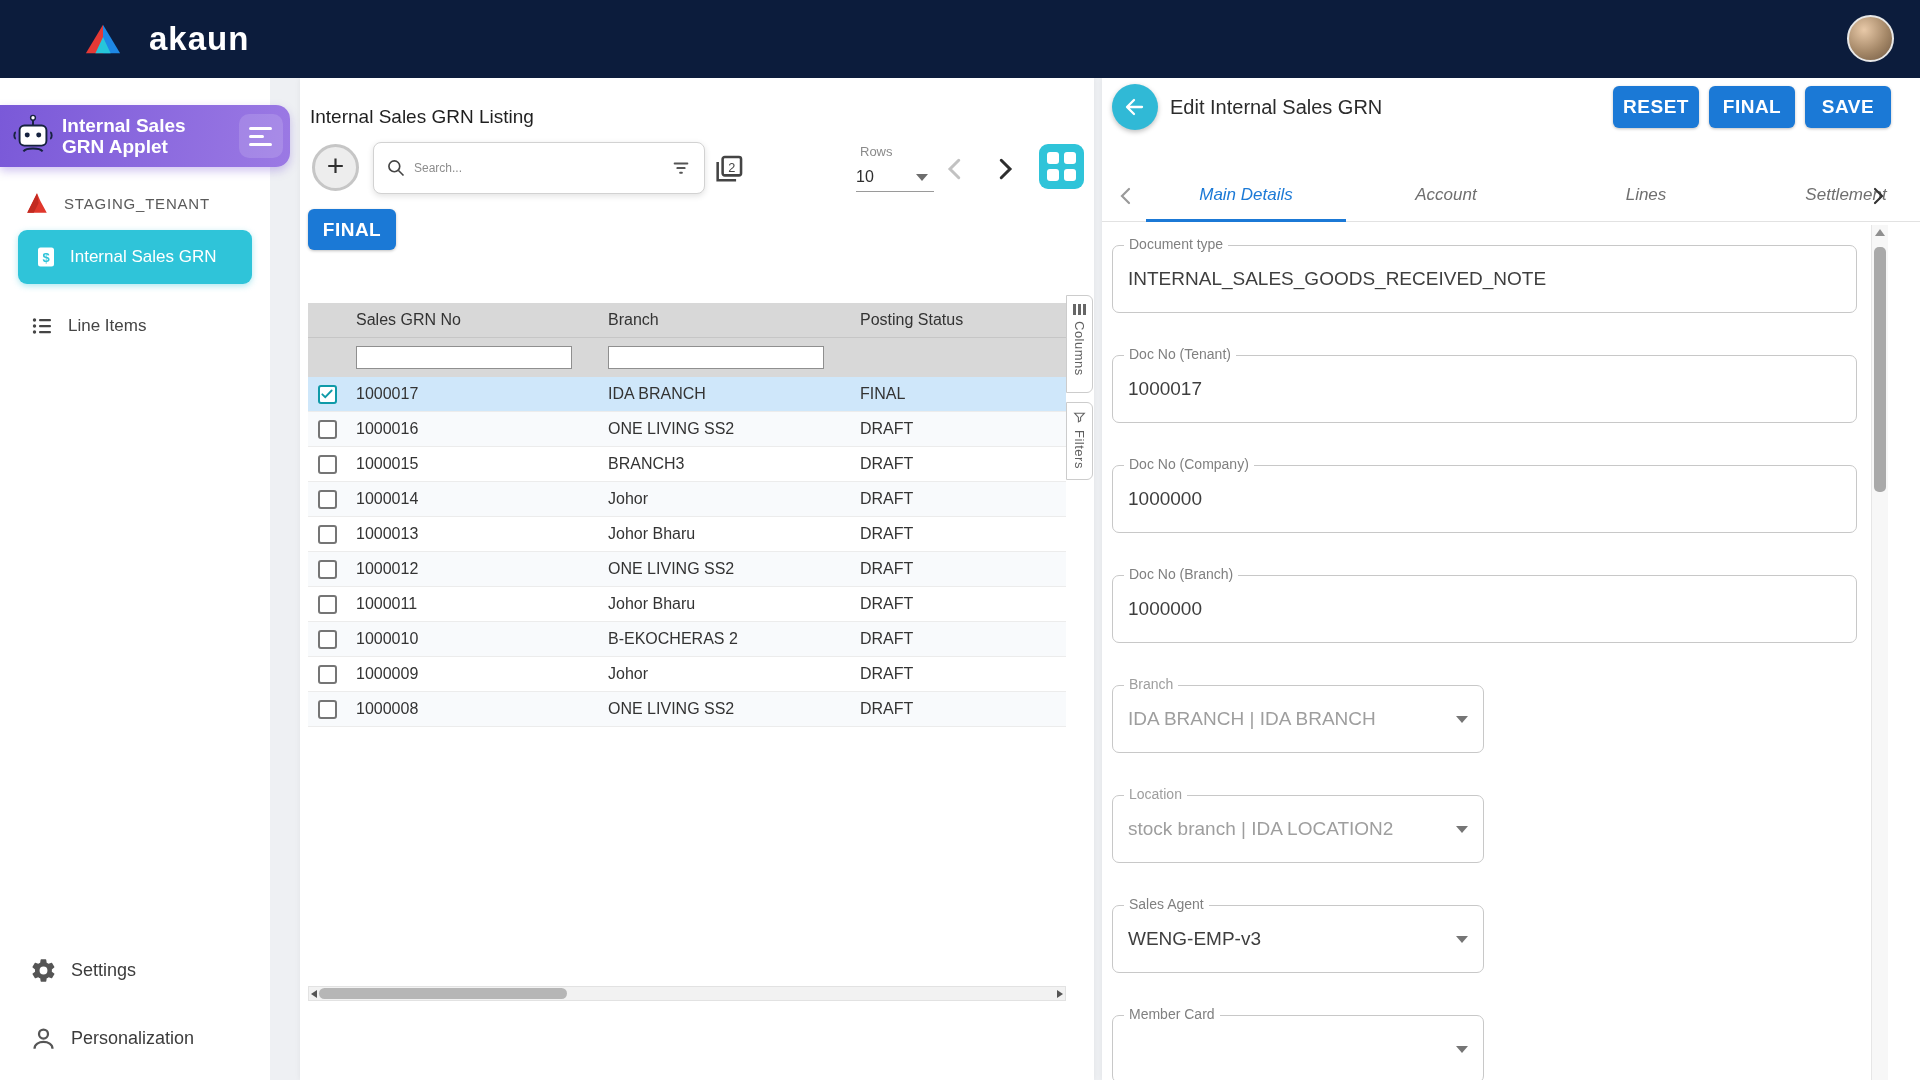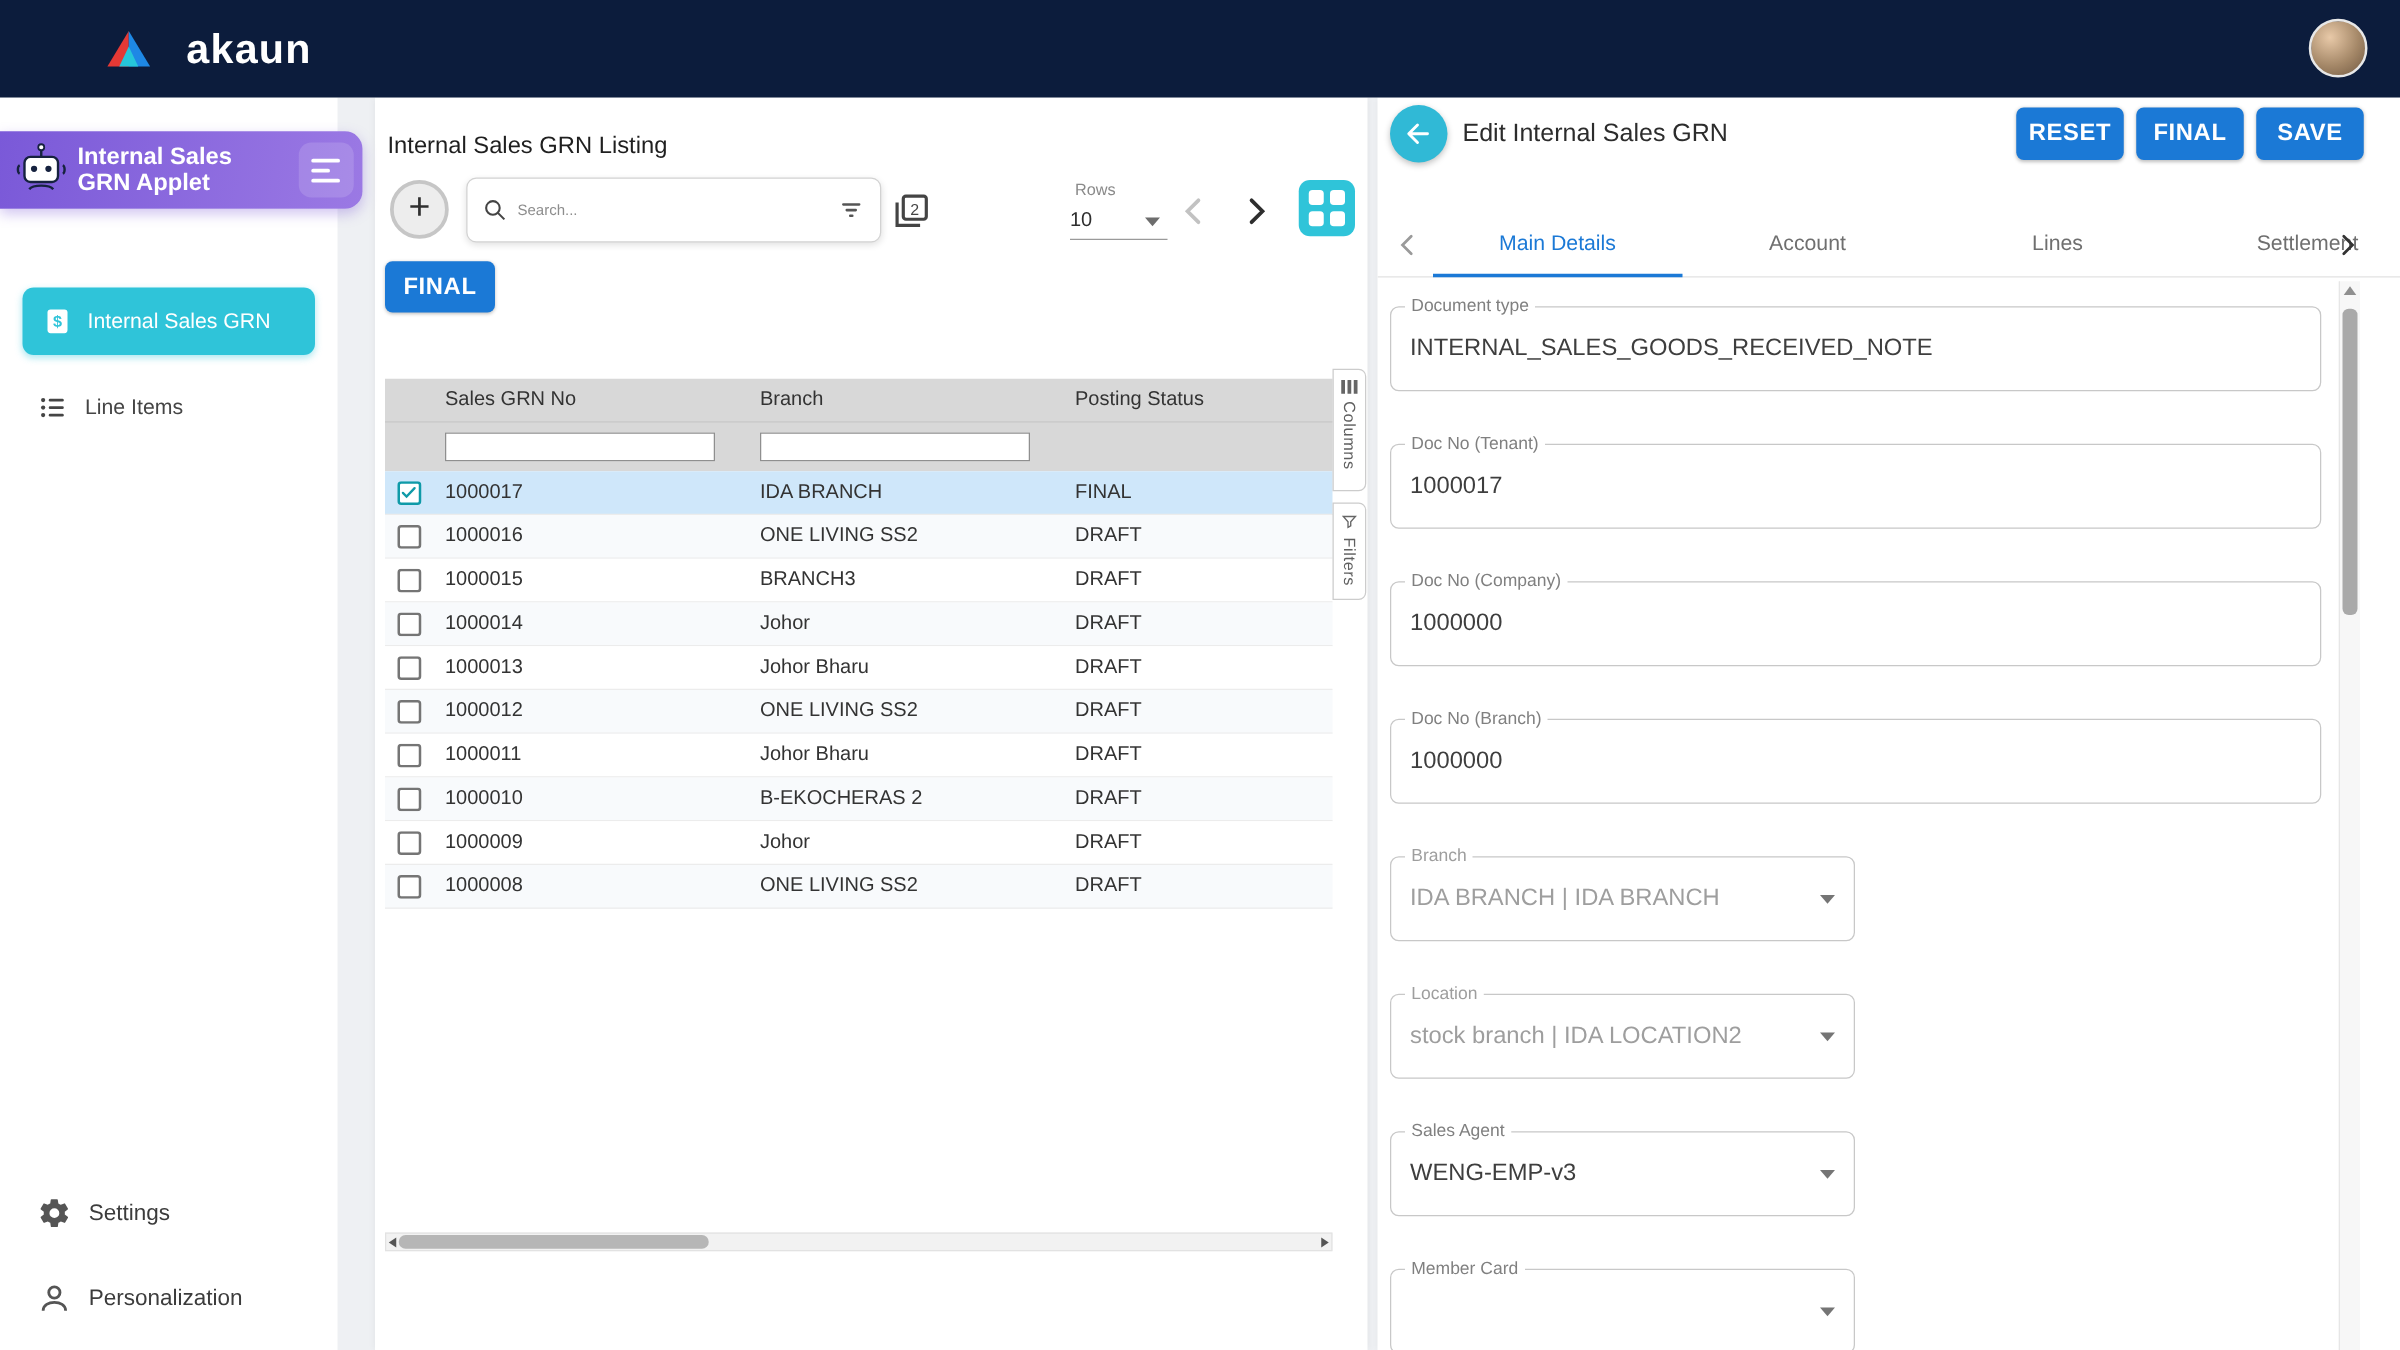--- a/index.html
+++ b/index.html
@@ -119,21 +119,21 @@
     box-shadow:0 2px 5px rgba(0,0,0,.25); }
   .editor-title { position:absolute; left:68px; top:18px; font-size:20px; font-weight:500; color:#2c2c2c; }
   .editor-actions { position:absolute; right:29px; top:8px; display:flex; gap:10px; }
   .editor-actions .btn-blue { width:86px; height:42px; }
   .etabs-row { position:absolute; left:0; right:0; top:92px; height:52px; border-bottom:1px solid #e2e2e2; }
   .etab-chevron { position:absolute; top:14px; width:24px; height:24px; cursor:pointer; }
   .etab-chevron-left { left:12px; }
   .etab-chevron-right { right:30px; }
   .etabs { position:absolute; left:44px; top:0; width:748px; height:52px; display:flex; overflow:hidden; }
   .etab { flex:0 0 200px; text-align:center; line-height:49px; font-size:17px; color:#6f6f6f; cursor:pointer;
-    white-space:nowrap; font-weight:500; }
+    white-space:nowrap; font-weight:500;font-style:italic; }
   .etab.active { color:#1b79d6; box-shadow:inset 0 -3px 0 #1b79d6; }
 
   .editor-fields { position:absolute; left:10px; top:144px; width:748px; }
   .field { position:relative; border:1px solid #c8c8c8; border-radius:7px; height:68px; margin-top:42px; cursor:text; background:#fff; }
   .field:first-child { margin-top:23px;padding-left:32px; }
   .field.wide { width:745px; }
   .field.narrow { width:372px; cursor:pointer; }
   .flabel { position:absolute; top:-10px; left:11px; background:#fff; padding:0 5px; font-size:14px; color:#808080; }
   .fvalue { position:absolute; left:15px; top:50%; transform:translateY(-50%); font-size:19px; color:#3e3e3e; }
   .field.disabled .fvalue, .field.disabled .flabel { color:#9e9e9e; }
@@ -172,20 +172,27 @@
       <path d="M14 40c3-4 17-4 20 0" stroke="#16223f" stroke-width="2" fill="none"></path>
     </svg>
     <div class="applet-title">Internal Sales GRN Applet</div>
     <div class="hamburger">
         <span></span>
         <span></span>
         <span></span>
       </div>
   </div>
 
+  <div class="nav-row nav-tenant">
+    <svg width="26" height="26" viewBox="0 0 24 24">
+      <path d="M3 21 L12 3 L15 10 L21 21 Z" fill="#e0372c"></path>
+      <path d="M12 3 L13.5 12 L9 21 L3 21 Z" fill="#c22a20"></path>
+    </svg>
+    <span>STAGING_TENANT</span>
+  </div>
 
   <div class="nav-active">
     <svg width="24" height="24" viewBox="0 0 24 24">
       <rect x="4" y="2.5" width="16" height="19" rx="2.5" fill="#fff"></rect>
       <text x="12" y="16.5" font-size="13" font-weight="bold" fill="#2fc4d9" text-anchor="middle" font-family="sans-serif">$</text>
     </svg>
     <span>Internal Sales GRN</span>
   </div>
 
   <div class="nav-row nav-lineitems">

